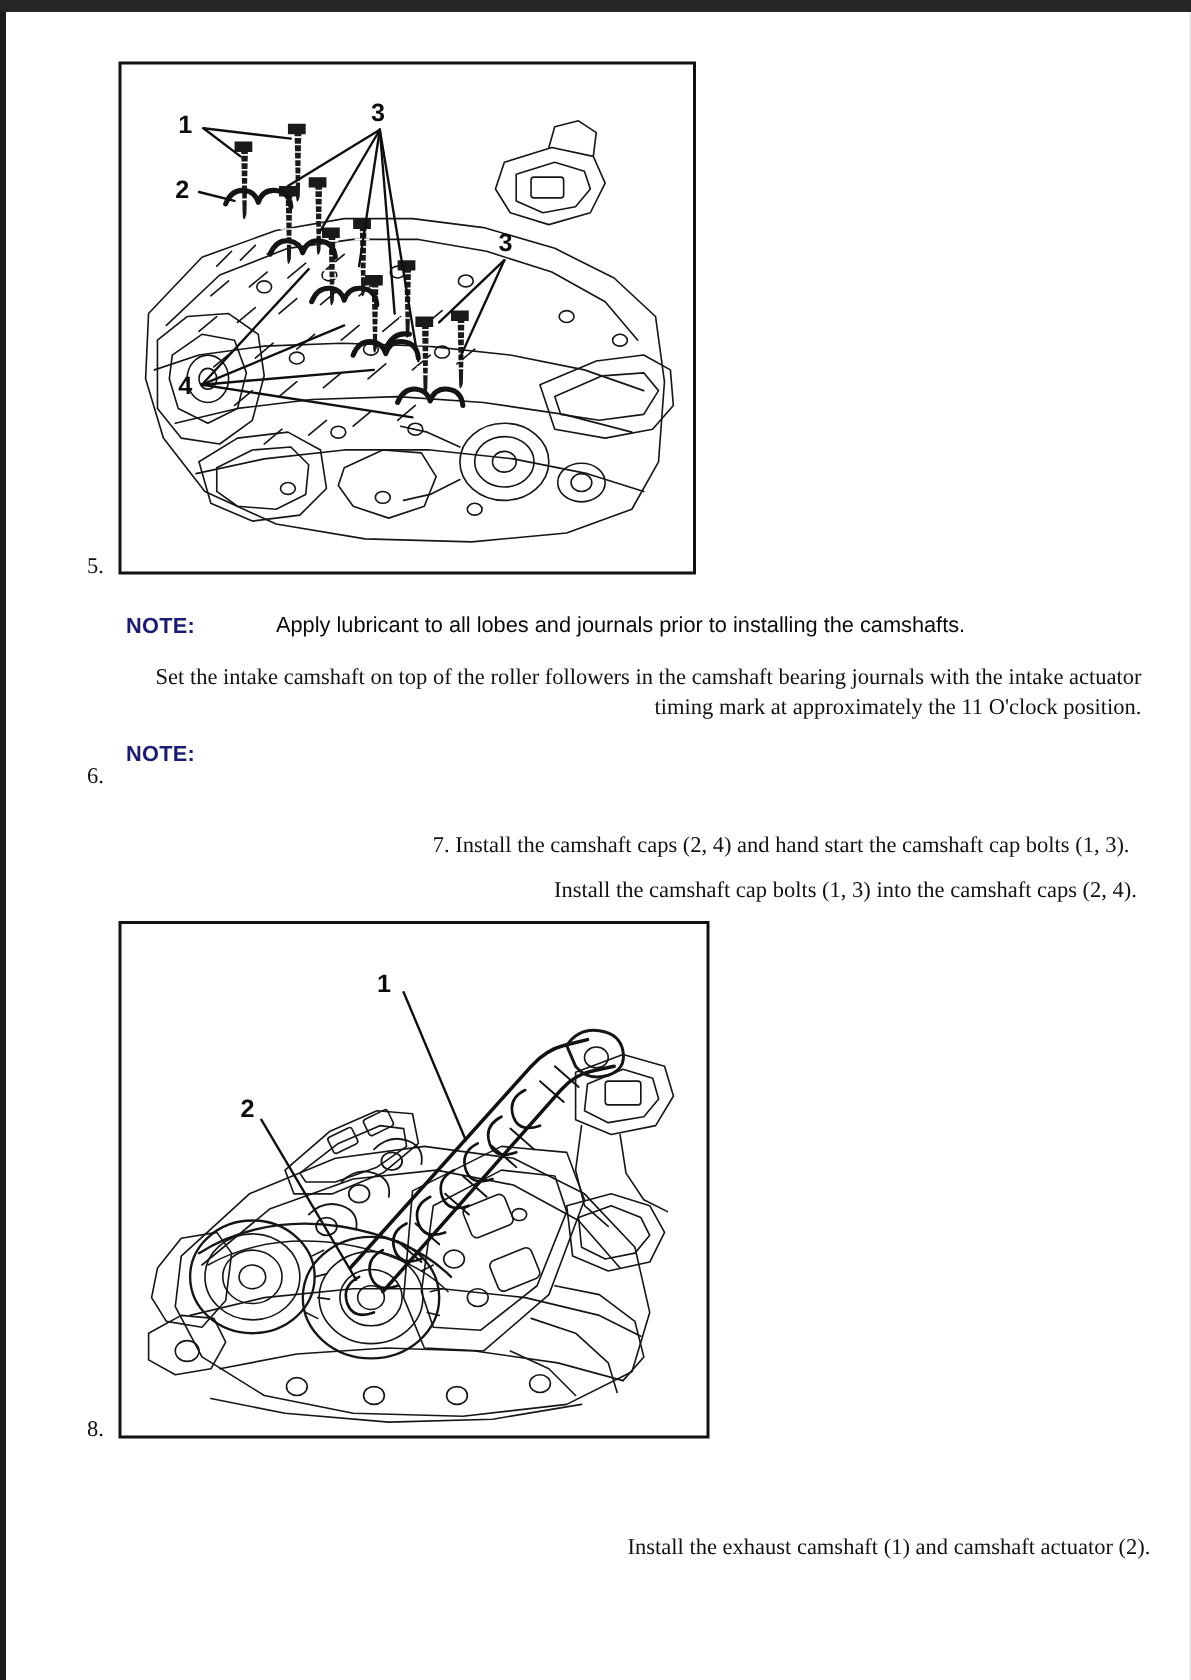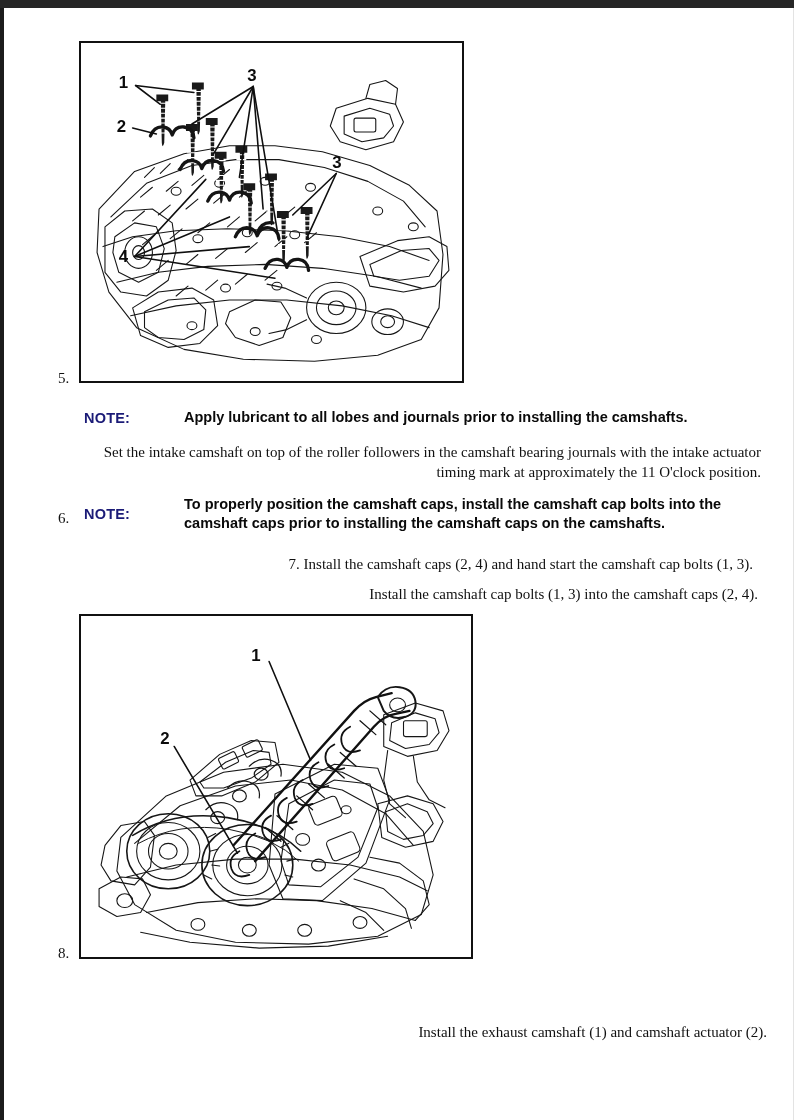--- a/index.html
+++ b/index.html
@@ -75,21 +75,21 @@
   .note-label {
     font-family: "Liberation Sans", "DejaVu Sans", sans-serif;
     font-weight: bold;
     font-size: 14.5px;
     color: #1b1b77;
     letter-spacing: 0.2px;
     flex: 0 0 auto;
   }
   .note-text {
     font-family: "Liberation Sans", "DejaVu Sans", sans-serif;
-    font-weight: bold;
+    font-weight: normal;
     font-size: 14.5px;
     color: #0a0a0a;
     line-height: 1.32;
   }
   #note-1 { left: 84px; top: 408px; width: 680px; }
   #note-1 .note-label { width: 100px; }
   #note-2 { left: 84px; top: 495px; width: 690px; }
   #note-2 .note-label { width: 100px; }
 
   
@@ -262,21 +262,20 @@
 
 <div class="note-block" id="note-1">
   <span class="note-label">NOTE:</span>
   <span class="note-text">Apply lubricant to all lobes and journals prior to installing the camshafts.</span>
 </div>
 
 <div class="body-text" id="para-5">Set the intake camshaft on top of the roller followers in the camshaft bearing journals with the intake actuator timing mark at approximately the 11 O'clock position.</div>
 
 <div class="note-block" id="note-2">
   <span class="note-label">NOTE:</span>
-  <span class="note-text">To properly position the camshaft caps, install the camshaft cap bolts into the camshaft caps prior to installing the camshaft caps on the camshafts.</span>
 </div>
 
 <div class="step-marker" id="step-marker-6">6.</div>
 
 <div class="body-text" id="para-6">Install the camshaft cap bolts (1, 3) into the camshaft caps (2, 4).</div>
 <div class="body-text" id="para-7">7. Install the camshaft caps (2, 4) and hand start the camshaft cap bolts (1, 3).</div>
 
 <div class="figure-box" id="figure-2">
   <svg class="figure-svg" viewBox="0 0 394 345">
     <g fill="none" stroke="#161616" stroke-width="1.1" stroke-linecap="round" stroke-linejoin="round">

